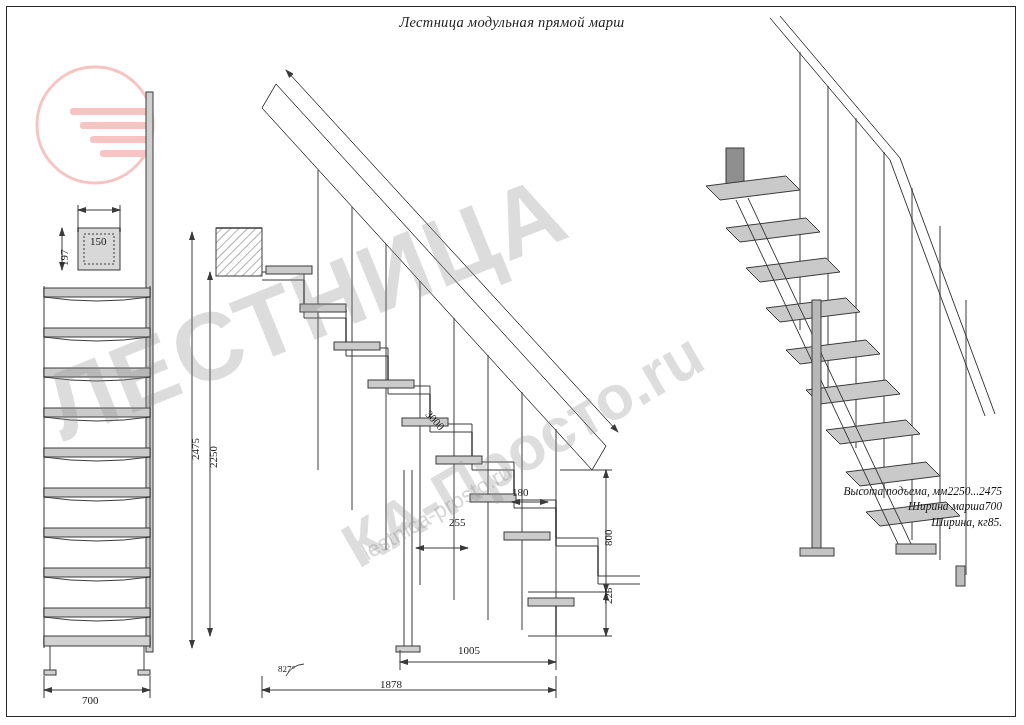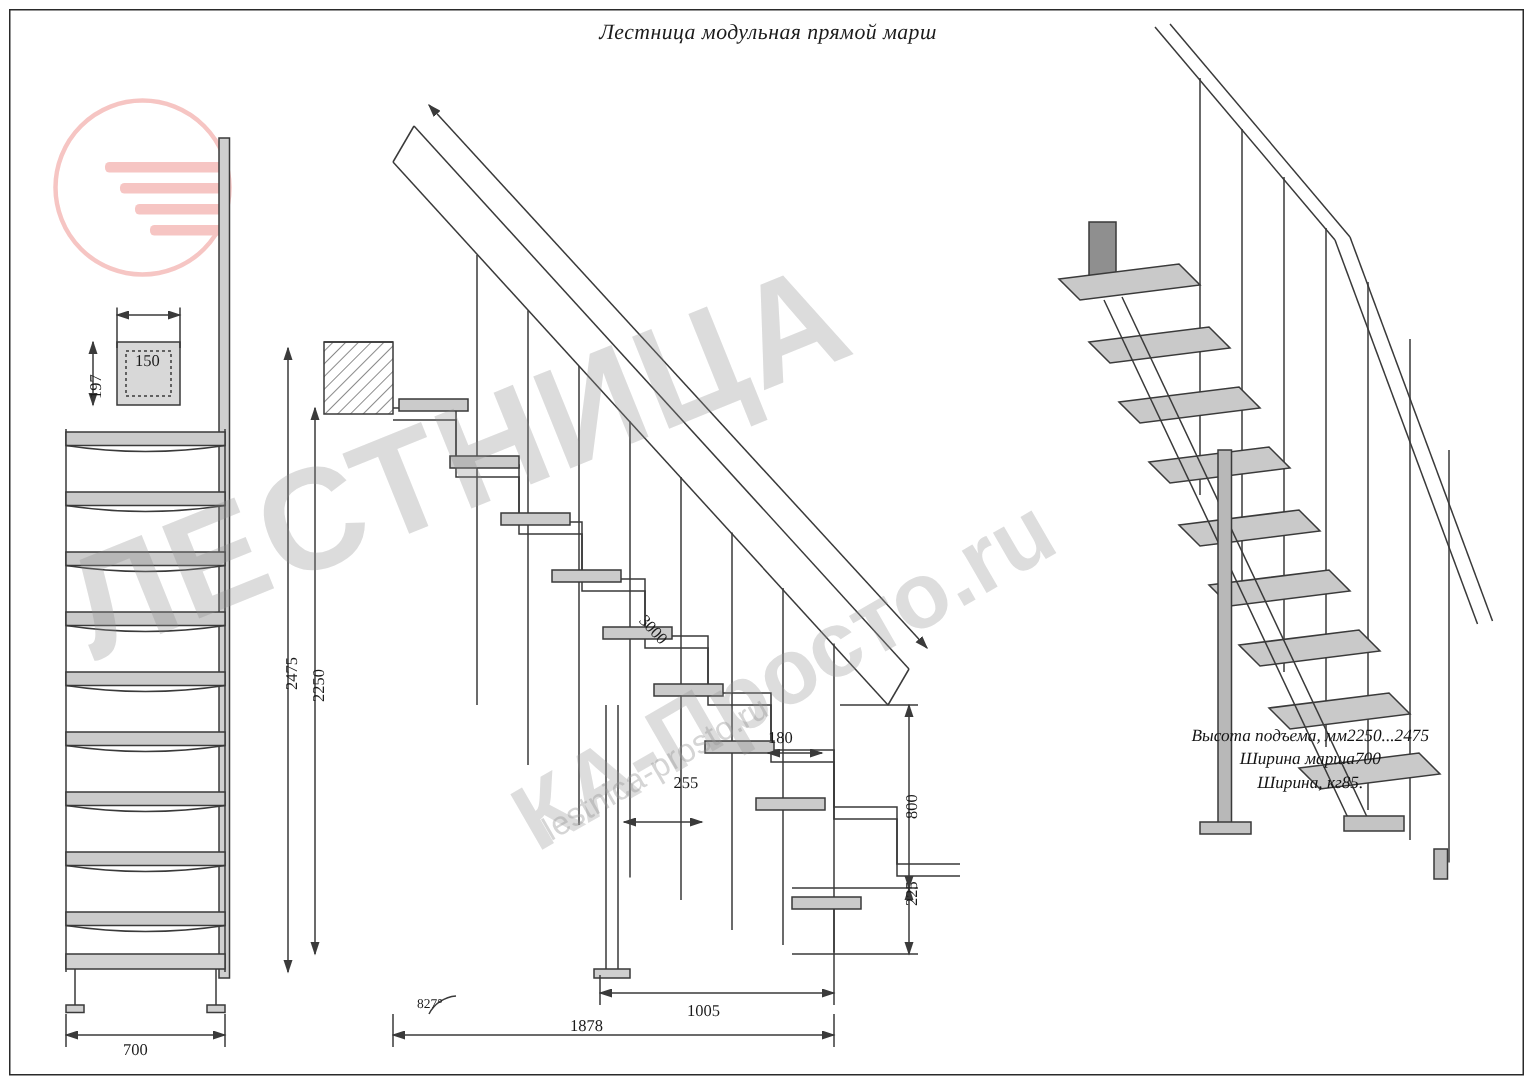--- a/index.html
+++ b/index.html
@@ -8,21 +8,21 @@
   .frame{position:absolute;left:6px;top:6px;width:1010px;height:711px;border:1.5px solid #2a2a2a;box-sizing:border-box;}
   .title{position:absolute;left:0;top:14px;width:1024px;text-align:center;font-style:italic;font-size:14.5px;color:#1b1b1b;letter-spacing:.3px;}
   
   .wm-big{position:absolute;left:30px;top:360px;font-size:96px;font-weight:bold;color:rgba(140,140,140,.30);transform:rotate(-22deg);transform-origin:left top;white-space:nowrap;letter-spacing:2px;font-family:"Liberation Sans",sans-serif;}
   .wm-mid{position:absolute;left:330px;top:520px;font-size:62px;font-weight:bold;color:rgba(150,150,150,.32);transform:rotate(-30deg);transform-origin:left top;white-space:nowrap;font-family:"Liberation Sans",sans-serif;}
   .wm-sub{position:absolute;left:330px;top:520px;font-size:22px;color:rgba(150,150,150,.40);transform:rotate(-30deg) translate(12px,34px);transform-origin:left top;white-space:nowrap;font-family:"Liberation Sans",sans-serif;}
   .wm-logo{position:absolute;right:40px;top:60px;width:190px;height:130px;opacity:.28;}
   .dim{position:absolute;font-size:11px;color:#1b1b1b;font-family:"Liberation Serif",serif;}
   .dimv{position:absolute;font-size:11px;color:#1b1b1b;transform:rotate(-90deg);transform-origin:left top;white-space:nowrap;}
   .spec{position:absolute;right:22px;bottom:18px;width:292px;font-size:11.5px;font-style:italic;color:#141414;}
-  .spec .row{display:flex;justify-content:center;line-height:15.5px;margin-left:35px;}
+  .spec .row{display:flex;justify-content:flex-end;line-height:15.5px;margin-left:35px;}
   .spec .row span:last-child{text-align:right;font-family:Liberation Serif, serif;}
   svg{position:absolute;left:0;top:0;overflow:visible;}
 </style>
 </head>
 <body>
 
 <div id="sheet">
 
   <div class="frame"></div>
   <div class="title">Лестница модульная прямой марш</div>
@@ -210,21 +210,21 @@
   <div class="dimv" style="left:58px;top:266px;">197</div>
   <div class="dim" style="left:82px;top:694px;">700</div>
 
   <div class="dim" style="left:432px;top:408px;transform:rotate(47deg);transform-origin:left top;">3000</div>
   <div class="dimv" style="left:189px;top:460px;">2475</div>
   <div class="dimv" style="left:207px;top:468px;">2250</div>
   <div class="dimv" style="left:602px;top:546px;">800</div>
   <div class="dimv" style="left:602px;top:604px;">225</div>
   <div class="dim" style="left:512px;top:486px;">180</div>
   <div class="dim" style="left:424px;top:516px;margin-left:25px;">255</div>
-  <div class="dim" style="left:458px;top:668px;text-align:right;">1005</div>
+  <div class="dim" style="left:458px;top:644px;text-align:right;">1005</div>
   <div class="dim" style="left:380px;top:678px;">1878</div>
 
   <div class="wm-big">ЛЕСТНИЦА</div>
   <div class="wm-mid">КА-Просто.ru</div>
   <div class="wm-sub">lestnica-prosto.ru</div>
 
   <div class="spec">
     <div class="row">
         <span>Высота подъема, мм</span>
         <span>2250...2475</span>

